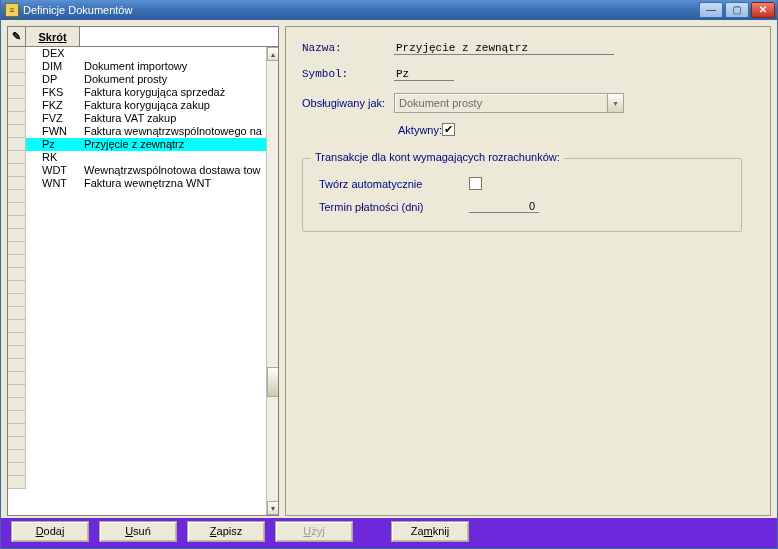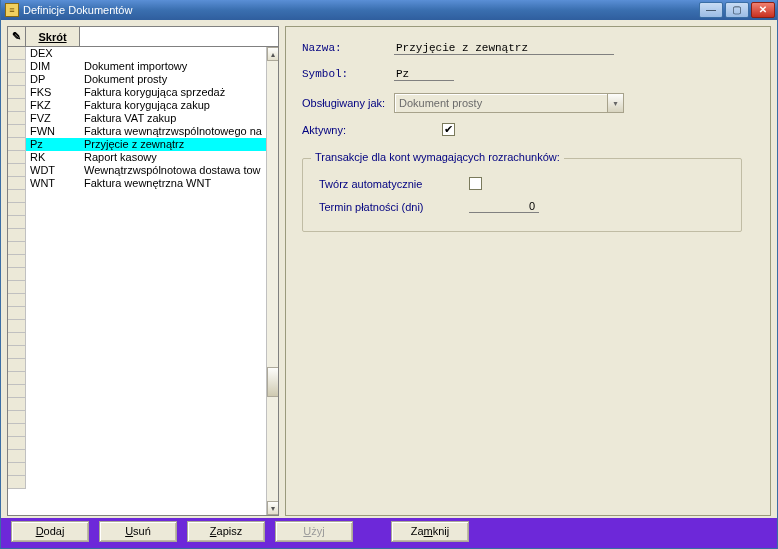--- a/index.html
+++ b/index.html
@@ -100,21 +100,21 @@
     line-height: 13px;
     white-space: nowrap;
   }
   .grid-row .cell { overflow: hidden; }
   .cell.check {
     width: 18px;
     border-right: 1px solid #c0c0c0;
     border-bottom: 1px solid #c0c0c0;
     background: #ece9d8;
   }
-  .cell.skrot { width: 54px; padding-left: 4px; }
+  .cell.skrot { width: 54px; padding-left: 16px; }
   .cell.nazwa { flex: 1; padding-left: 4px; }
   .grid-row.selected .cell.skrot,
   .grid-row.selected .cell.nazwa {
     background: #00ffff;
     color: #000;
   }
 
   .vscroll {
     position: absolute;
     right: 0; top: 0; bottom: 0;
@@ -178,21 +178,21 @@
   }
   .combo .drop {
     position: absolute; right: 0; top: 0; bottom: 0;
     width: 16px;
     background: linear-gradient(to bottom,#fdfdfb,#d8d4bf);
     border-left: 1px solid #a7a28b;
     display:flex;align-items:center;justify-content:center;
     font-size: 8px; color:#666;
   }
 
-  .check-row { display: flex; align-items: center; color:#000080;}
+  .check-row { display: flex; align-items: center; color:#000080;text-align:right;}
   .check-row .lbl { width: 140px; }
   .checkbox {
     width: 13px; height: 13px;
     background: #fff;
     border: 1px solid #7a7a5c;
     display:flex;align-items:center;justify-content:center;
     font-size: 11px;
     color:#000;
     line-height:1;
   }
@@ -312,21 +312,20 @@
               <div class="cell nazwa">Faktura wewnątrzwspólnotowego na</div>
             </div>
             <div class="grid-row selected">
               <div class="cell check"></div>
               <div class="cell skrot">Pz</div>
               <div class="cell nazwa">Przyjęcie z zewnątrz</div>
             </div>
             <div class="grid-row">
               <div class="cell check"></div>
               <div class="cell skrot">RK</div>
-              <div class="cell nazwa">Raport kasowy</div>
             </div>
             <div class="grid-row">
               <div class="cell check"></div>
               <div class="cell skrot">WDT</div>
               <div class="cell nazwa">Wewnątrzwspólnotowa dostawa tow</div>
             </div>
             <div class="grid-row">
               <div class="cell check"></div>
               <div class="cell skrot">WNT</div>
               <div class="cell nazwa">Faktura wewnętrzna WNT</div>

